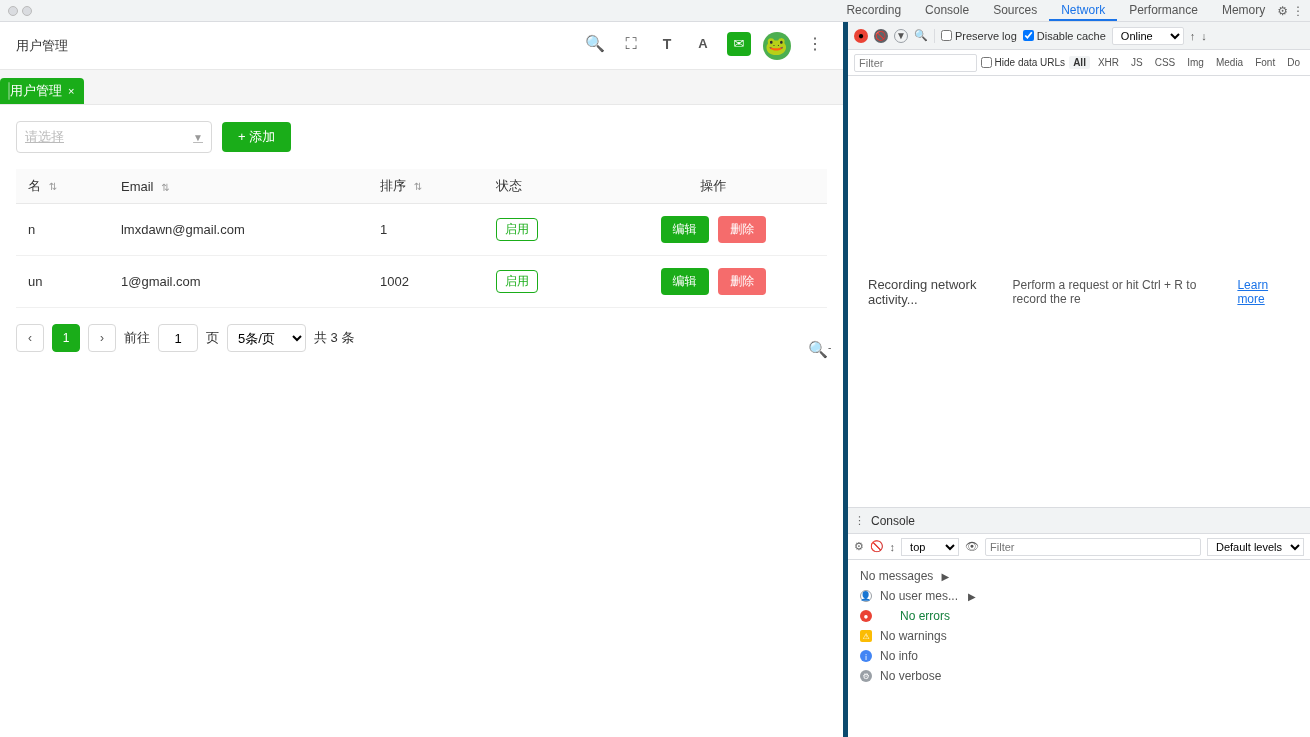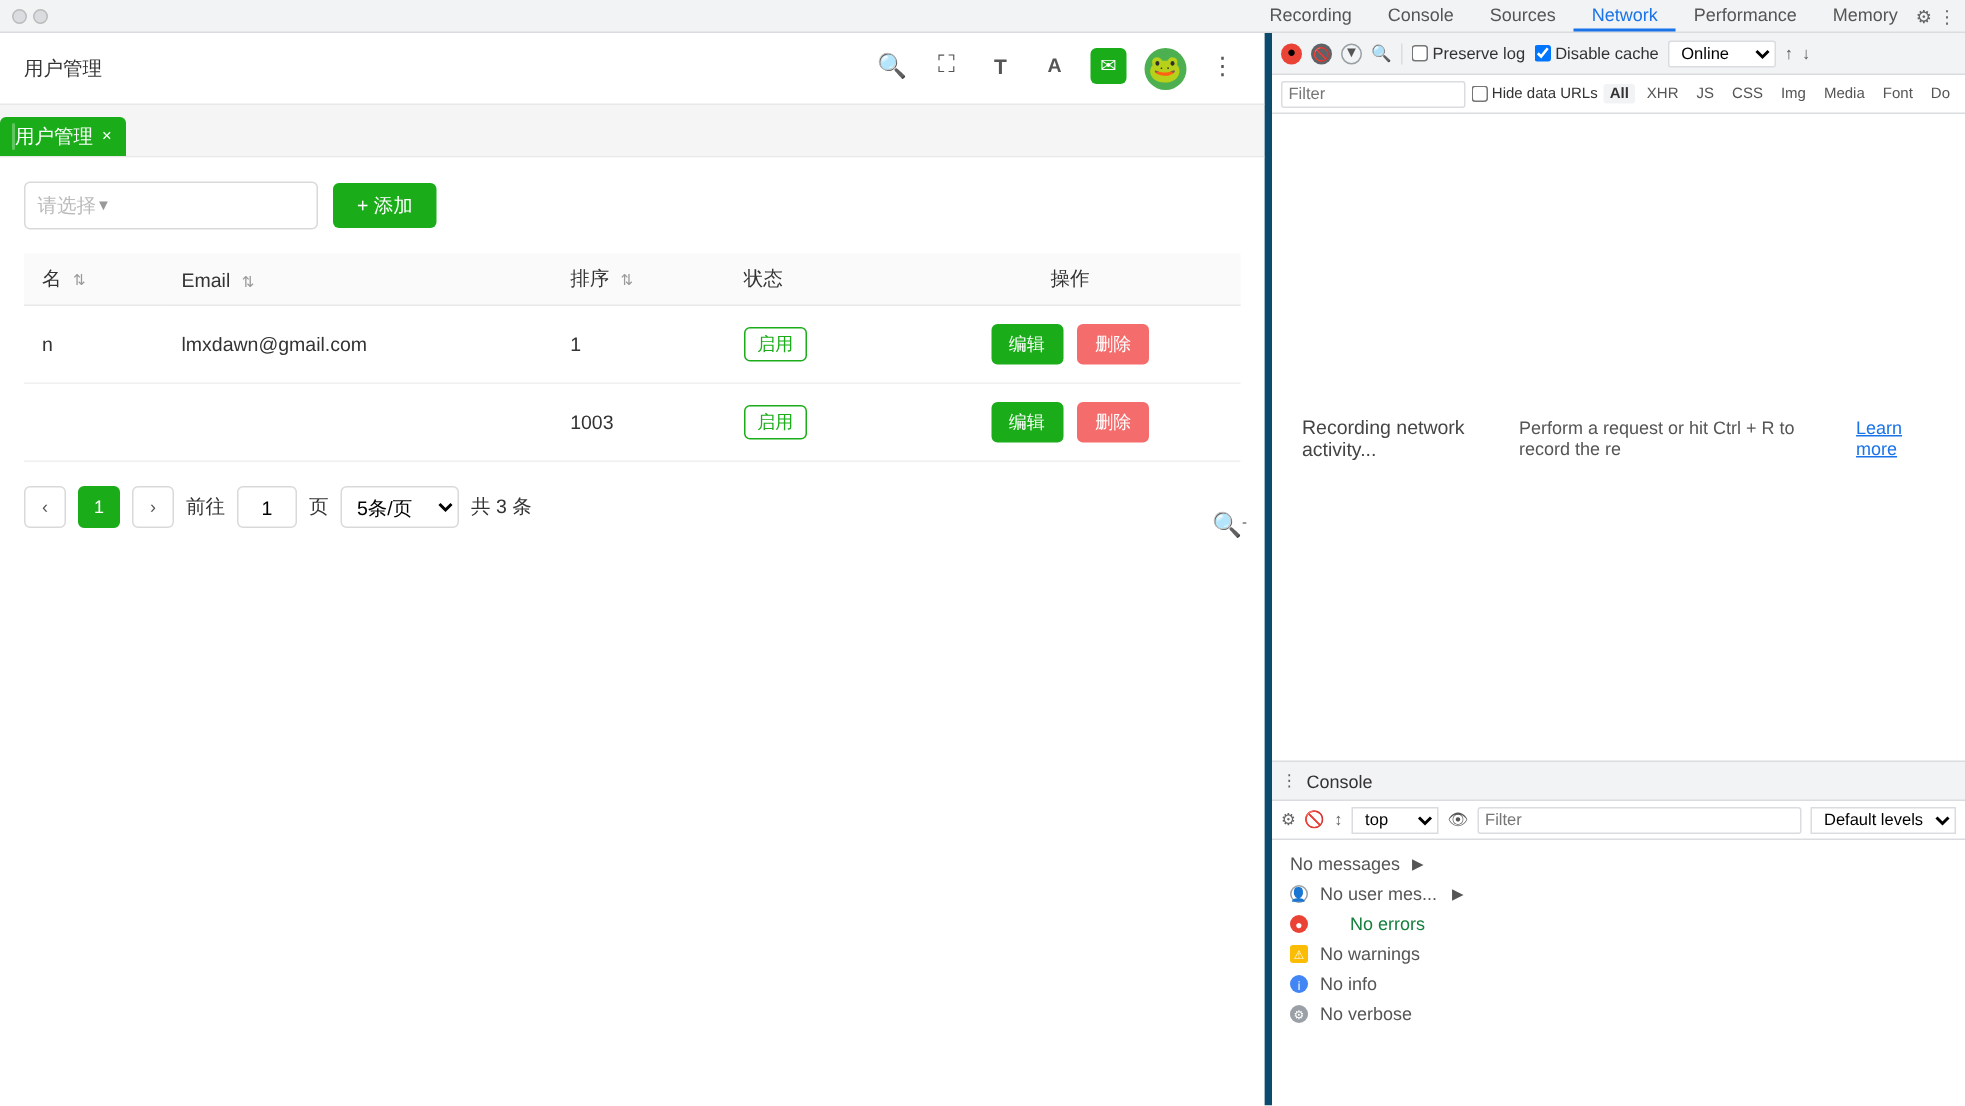--- a/index.html
+++ b/index.html
@@ -67,21 +67,23 @@
       width: 196px;
       height: 32px;
       border: 1px solid #d9d9d9;
       border-radius: 4px;
       padding: 0 8px;
       font-size: 13px;
       color: #bbb;
       background: #fff;
       display: flex;
       align-items: center;
-      cursor: pointer;
+      justify-content: space-between;
+      cursor: pointer;
+      text-decoration: underline;
     }
     .select-dropdown .arrow { font-size: 10px; color: #999; }
     .add-btn {
       background: #1aad19;
       color: #fff;
       border: none;
       border-radius: 4px;
       padding: 6px 16px;
       font-size: 13px;
       cursor: pointer;
@@ -432,23 +434,23 @@
     <td>1</td>
     <td>
       <span class="status-badge">启用</span>
     </td>
     <td style="text-align:center;">
       <button class="edit-btn">编辑</button>
       <button class="delete-btn">删除</button>
     </td>
   </tr>
             <tr>
-    <td></td>
-    <td></td>
-    <td>1003</td>
+    <td>un</td>
+    <td>1@gmail.com</td>
+    <td>1002</td>
     <td>
       <span class="status-badge">启用</span>
     </td>
     <td style="text-align:center;">
       <button class="edit-btn">编辑</button>
       <button class="delete-btn">删除</button>
     </td>
   </tr>
           </tbody>
       </table>

